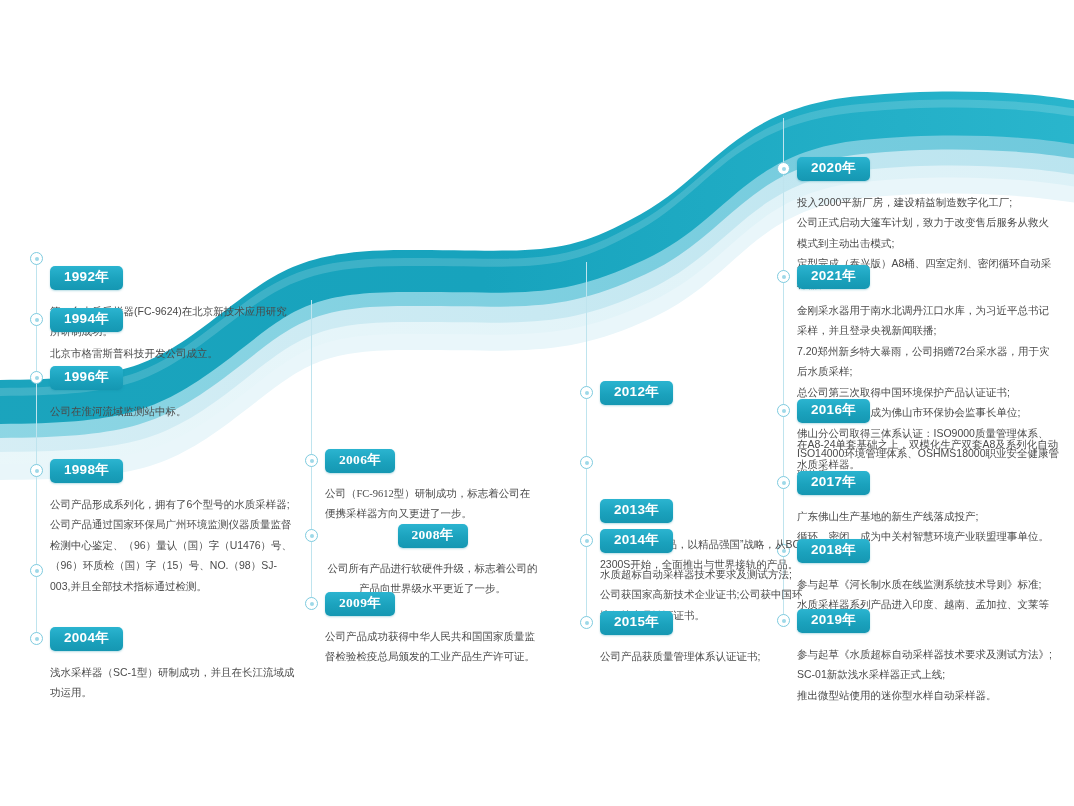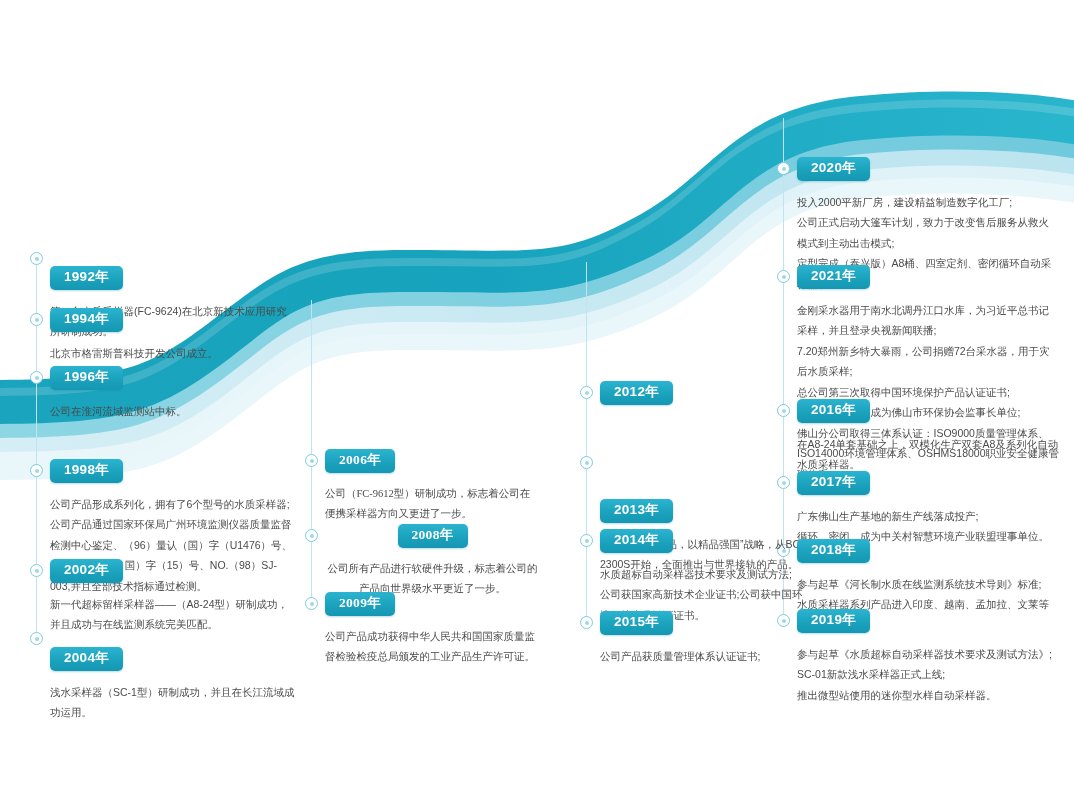--- a/index.html
+++ b/index.html
@@ -265,28 +265,22 @@
   </div>
 
   <div class="entry w-col1" style="left:50px; top:459px;">
     <div class="year-badge">1998年</div>
     <div class="entry-body">
       <p>公司产品形成系列化，拥有了6个型号的水质采样器;</p>
       <p>公司产品通过国家环保局广州环境监测仪器质量监督检测中心鉴定、（96）量认（国）字（U1476）号、（96）环质检（国）字（15）号、NO.（98）SJ-003,并且全部技术指标通过检测。</p>
     </div>
   </div>
 
-  <div class="entry w-col1" style="left:50px; top:559px;">
-    <div class="year-badge">2002年</div>
-    <div class="entry-body">
-      <p>新一代超标留样采样器——（A8-24型）研制成功，并且成功与在线监测系统完美匹配。</p>
-    </div>
-  </div>
-
-  <div class="entry w-col1" style="left:50px; top:647px;">
+
+  <div class="entry w-col1" style="left:50px; top:627px;">
     <div class="year-badge">2004年</div>
     <div class="entry-body">
       <p>浅水采样器（SC-1型）研制成功，并且在长江流域成功运用。</p>
     </div>
   </div>
 
   <div class="entry w-col2" style="left:325px; top:449px;">
     <div class="year-badge">2006年</div>
     <div class="entry-body">
       <p>公司（FC-9612型）研制成功，标志着公司在便携采样器方向又更进了一步。</p>

